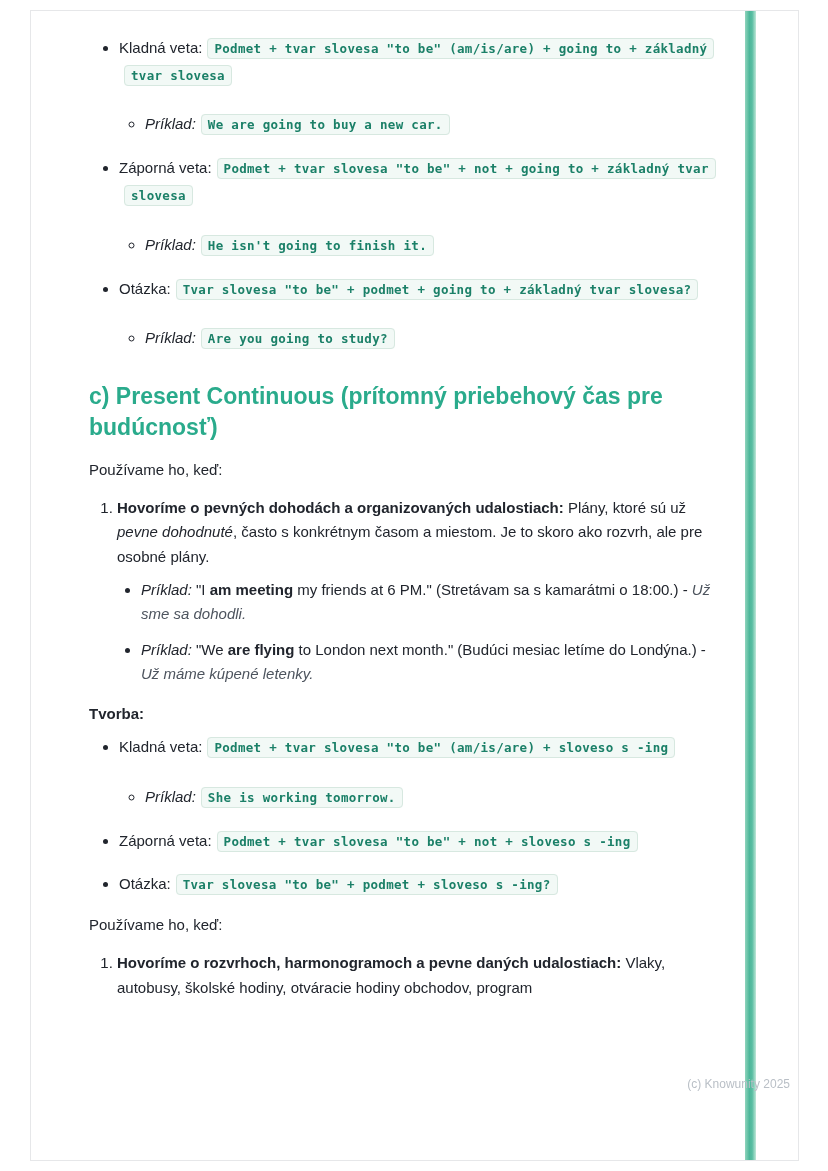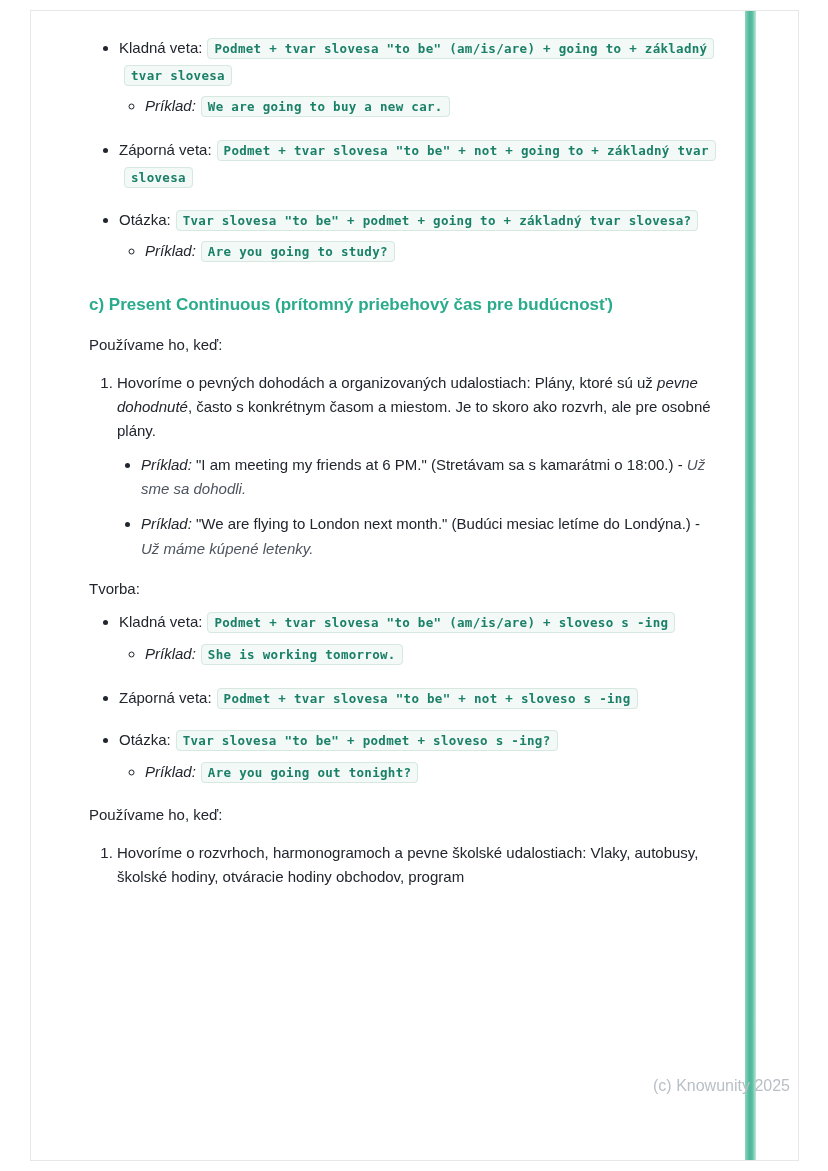--- a/index.html
+++ b/index.html
@@ -20,72 +20,75 @@
   .content {
     position:relative; z-index:1;
     padding:24px 80px 30px 58px;
     font-size:15px;
   }
 
   
   .f-list { list-style:disc; padding-left:30px; margin:0; }
   .f-item { margin-bottom:16px; line-height:1.78; }
   .f-label { color:#21252d; }
-  .ex-list { list-style:circle; padding-left:26px; margin:3px 0 0; }
+  .ex-list { list-style:circle; padding-left:26px; margin:21px 0 0; }
   .ex-list li { line-height:2; }
 
   .code {
     font-family:"DejaVu Sans Mono","Liberation Mono",monospace;
     font-size:12.5px; font-weight:700; letter-spacing:.3px;
     color:#1b8068; background:#f2f9f6;
     border:1px solid #d7e8e0; border-radius:4px;
     padding:2px 6px; margin-left:5px;
     -webkit-box-decoration-break:clone; box-decoration-break:clone;
   }
 
   .heading {
-    color:#2aab8c; font-size:17px; font-weight:700; line-height:1.32;
+    color:#2aab8c; font-size:23px; font-weight:700; line-height:1.32;
     margin:28px 0 16px;
   }
   .intro { margin:0 0 14px; line-height:1.6; }
 
   .num-list { padding-left:28px; margin:0 0 4px; }
   .num-list > li { line-height:1.62; margin-bottom:6px; }
   .ex2-list { list-style:disc; padding-left:24px; margin:9px 0 0; }
   .ex2-list li { line-height:1.62; margin-bottom:11px; }
 
   .ex-label { font-style:italic; }
   .muted { color:#4d545e; font-style:italic; }
   em { font-style:italic; }
-  strong { font-weight:400; }
+  strong { font-weight:700; }
 
   .tvorba { margin:16px 0 8px; line-height:1.6; }
 
   .watermark {
     position:absolute; right:8px; top:1066px; z-index:2;
-    font-size:16px; color:#b9bfc6;
+    font-size:12px; color:#b9bfc6;
   }
 </style>
 </head>
 <body>
 
 <div class="page">
   <div class="stripe"></div>
 
   <div class="content">
 
     <ul class="f-list">
       <li class="f-item">
         <span class="f-label">Kladná veta:</span><code class="code">Podmet + tvar slovesa "to be" (am/is/are) + going to + základný tvar slovesa</code>
         <ul class="ex-list">
           <li><em class="ex-label">Príklad:</em><code class="code">We are going to buy a new car.</code></li>
         </ul>
       </li>
       <li class="f-item">
         <span class="f-label">Záporná veta:</span><code class="code">Podmet + tvar slovesa "to be" + not + going to + základný tvar slovesa</code>
+        <ul class="ex-list">
+          <li><em class="ex-label">Príklad:</em><code class="code">He isn't going to finish it.</code></li>
+        </ul>
       </li>
       <li class="f-item">
         <span class="f-label">Otázka:</span><code class="code">Tvar slovesa "to be" + podmet + going to + základný tvar slovesa?</code>
         <ul class="ex-list">
           <li><em class="ex-label">Príklad:</em><code class="code">Are you going to study?</code></li>
         </ul>
       </li>
     </ul>
 
     <h2 class="heading">c) Present Continuous (prítomný priebehový čas pre budúcnosť)</h2>
@@ -108,30 +111,27 @@
         <span class="f-label">Kladná veta:</span><code class="code">Podmet + tvar slovesa "to be" (am/is/are) + sloveso s -ing</code>
         <ul class="ex-list">
           <li><em class="ex-label">Príklad:</em><code class="code">She is working tomorrow.</code></li>
         </ul>
       </li>
       <li class="f-item">
         <span class="f-label">Záporná veta:</span><code class="code">Podmet + tvar slovesa "to be" + not + sloveso s -ing</code>
       </li>
       <li class="f-item">
         <span class="f-label">Otázka:</span><code class="code">Tvar slovesa "to be" + podmet + sloveso s -ing?</code>
-        <ul class="ex-list">
-          <li><em class="ex-label">Príklad:</em><code class="code">Are you going out tonight?</code></li>
-        </ul>
       </li>
     </ul>
 
     <p class="intro">Používame ho, keď:</p>
 
     <ol class="num-list">
       <li>
-        <span><strong>Hovoríme o rozvrhoch, harmonogramoch a pevne školské udalostiach:</strong><span> Vlaky, autobusy, školské hodiny, otváracie hodiny obchodov, program</span></span>
+        <span><strong>Hovoríme o rozvrhoch, harmonogramoch a pevne daných udalostiach:</strong><span> Vlaky, autobusy, školské hodiny, otváracie hodiny obchodov, program</span></span>
       </li>
     </ol>
 
   </div>
 
   <div class="watermark">(c) Knowunity 2025</div>
 </div>
 
 </body></html>

